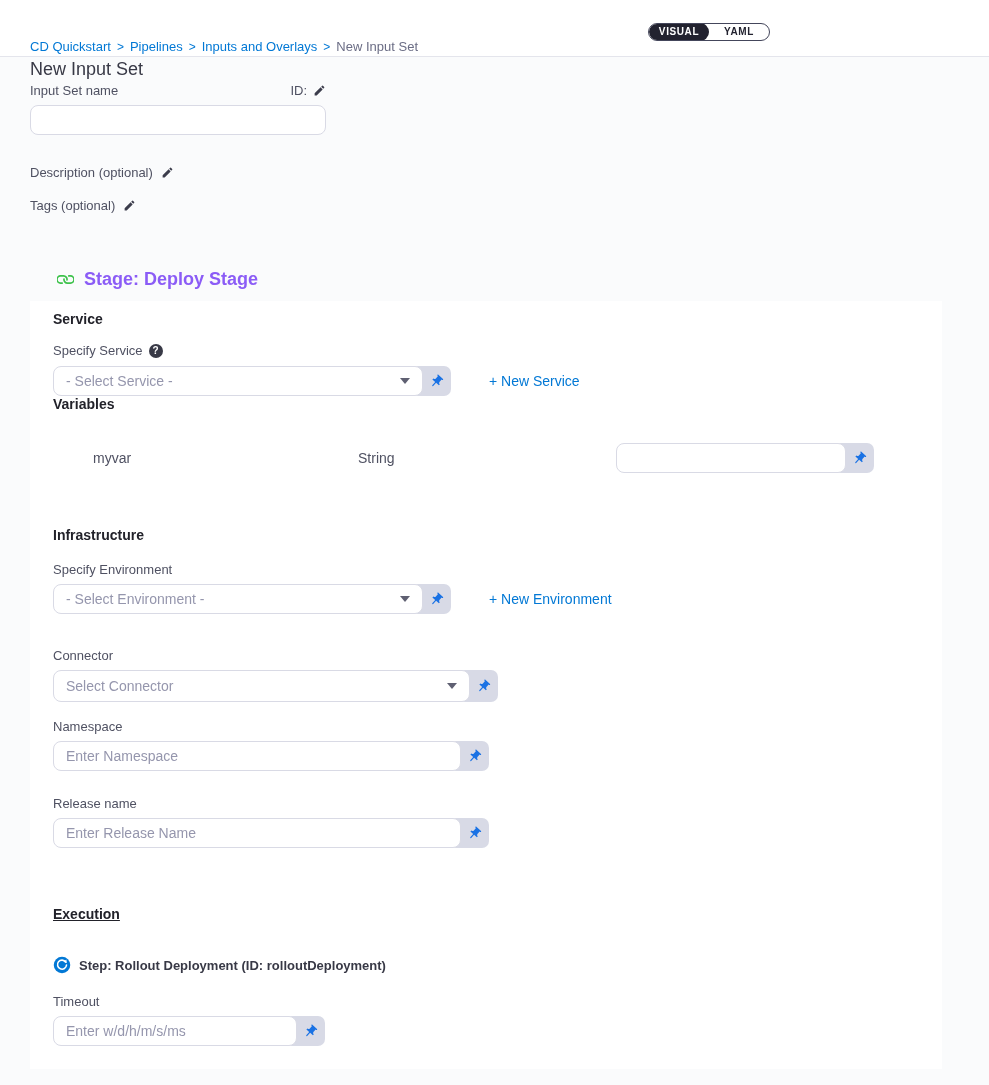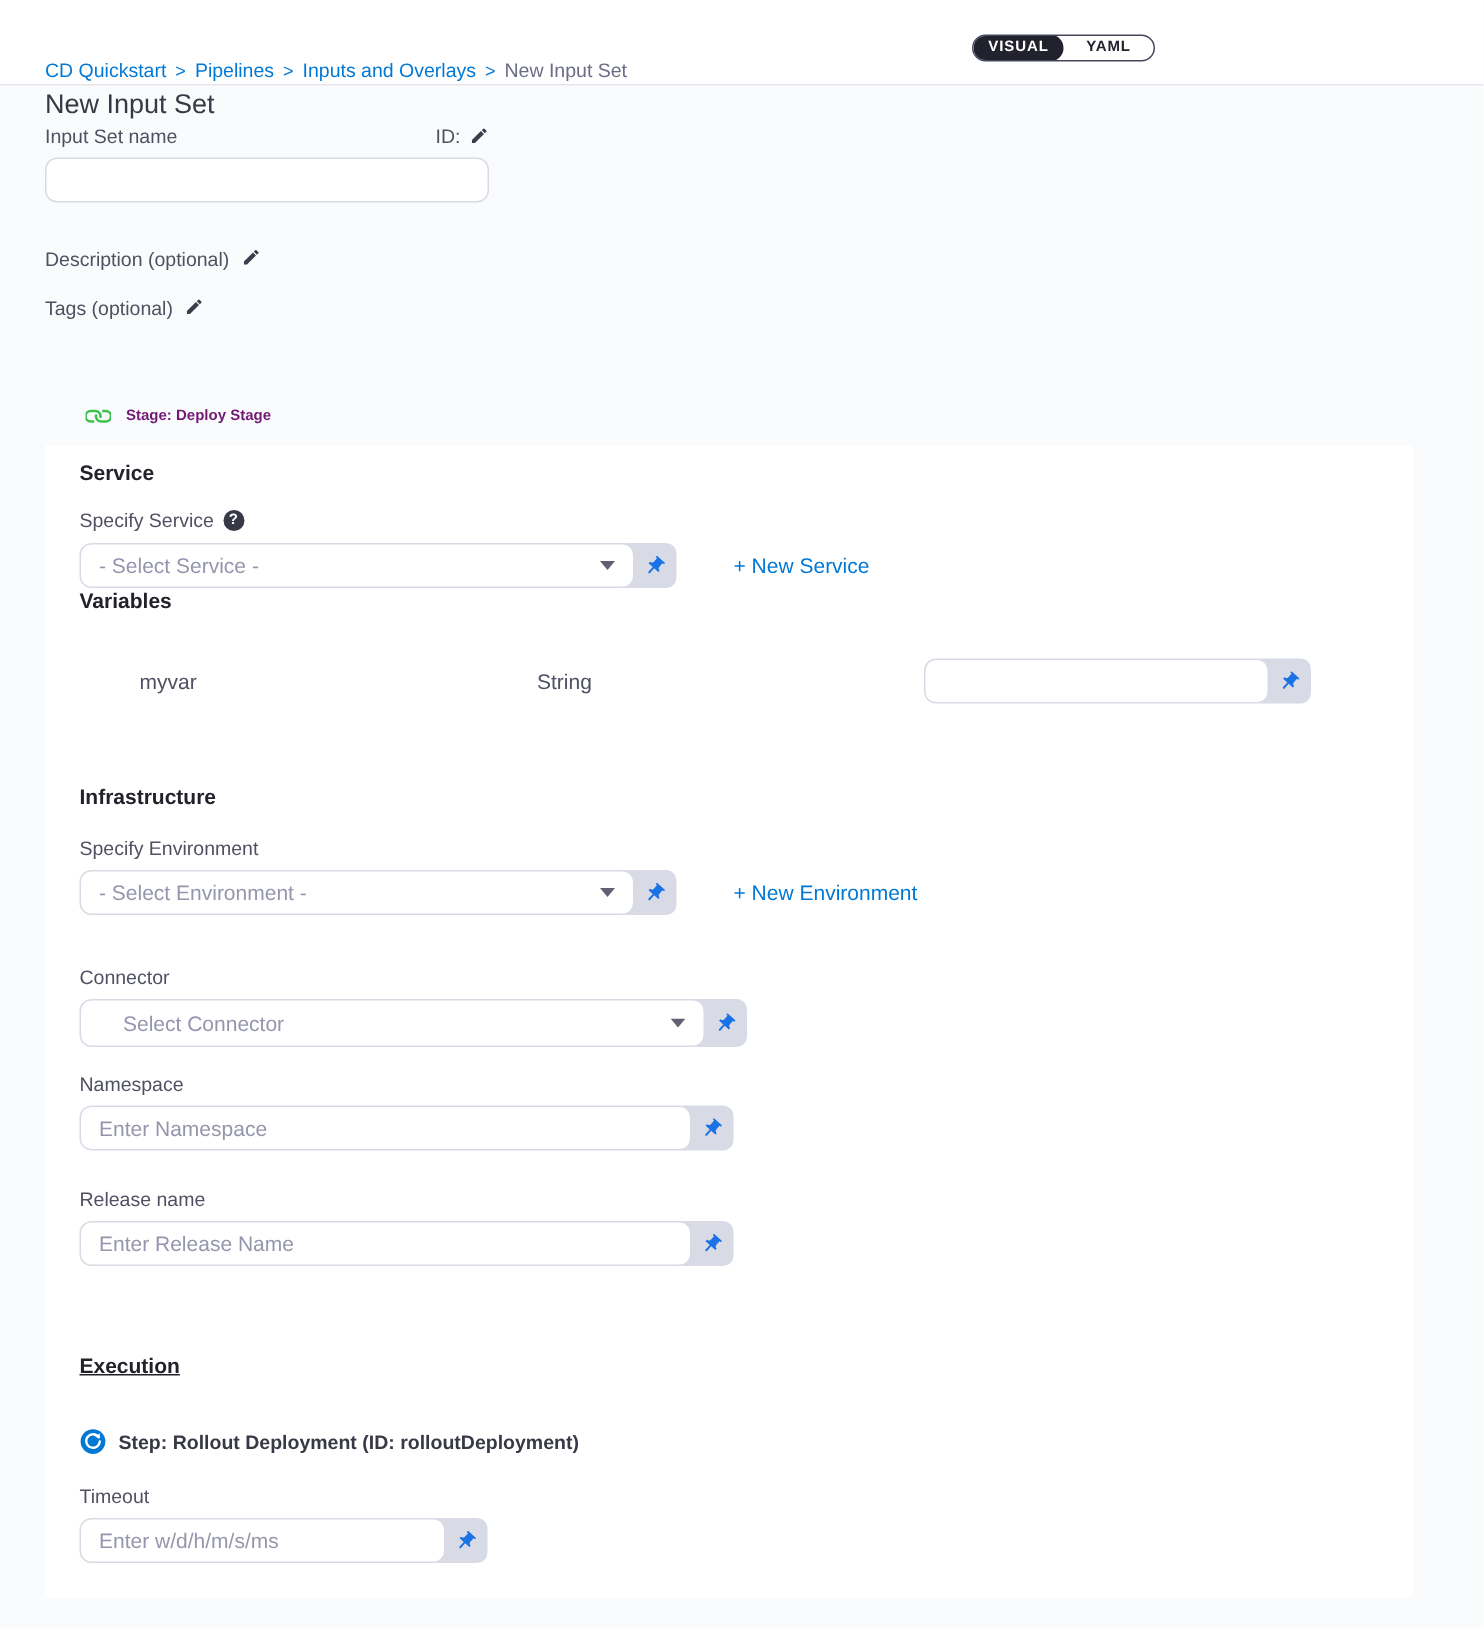--- a/index.html
+++ b/index.html
@@ -49,31 +49,31 @@
   .text-input {
     height:30px; background:#ffffff;
     border:1px solid #d9dae5; border-radius:8px;
     font-family:"Liberation Sans", sans-serif;
     font-size:14px; color:#22222a; padding:0 12px;
     outline:none; position:relative; z-index:1;
   }
   .text-input::placeholder { color:#9596ad; }
   .name-input { width:296px; margin-top:7px; }
   .opt-row {
-    display:flex; gap:8px;
+    display:flex; align-items:center; gap:8px;
     font-size:13px; color:#4f5162;
   }
   .opt-desc { margin-top:30px; }
   .opt-tags { margin-top:18px; }
   .pencil { display:inline-flex; cursor:pointer; }
   
   .stage-head {
     margin:56px 0 0 57px;
     display:flex; align-items:center; gap:10px;
-    font-size:10px; font-weight:700; color:#701a75;
+    font-size:18px; font-weight:700; color:#8b5cf6;
   }
   .card {
     margin:11px 17px 0 30px;
     width:912px;
     background:#ffffff;
     padding:10px 0 23px 23px;
   }
   .sec-title { font-size:14px; font-weight:700; color:#22222a; }
   .field-label { font-size:13px; color:#4f5162; display:flex; align-items:center; gap:6px; }
   .help {
@@ -115,21 +115,21 @@
     display:flex; align-items:center; gap:8px;
     font-size:13px; font-weight:700; color:#383946;
   }
   
   .mt-16{margin-top:16px;} .mt-8{margin-top:8px;text-align:center;} .mt-18{}
   .mt-54{margin-top:54px;} .mt-19{margin-top:19px;} .mt-7{margin-top:7px;}
   .mt-34{margin-top:34px;} .mt-17{margin-top:17px;} .mt-25{margin-top:25px;}
   .mt-42{margin-top:58px;text-decoration:underline;} .mt-20{margin-top:20px;}
   .w-service{width:370px;} .w-connector{width:417px;} .w-ns{width:408px;}
   .w-var{width:230px;} .w-timeout{width:244px;}
-  .dd-conn-pad { padding-left:28px; }
+  .dd-conn-pad { padding-left:12px; }
 </style>
 </head>
 <body>
 
 <div class="header">
   <div class="breadcrumb">
     <a>CD Quickstart</a><span class="sep">&gt;</span><a>Pipelines</a><span class="sep">&gt;</span><a>Inputs and Overlays</a><span class="sep">&gt;</span><span class="current">New Input Set</span>
   </div>
   <div class="page-title">New Input Set</div>
   <div class="toggle">

